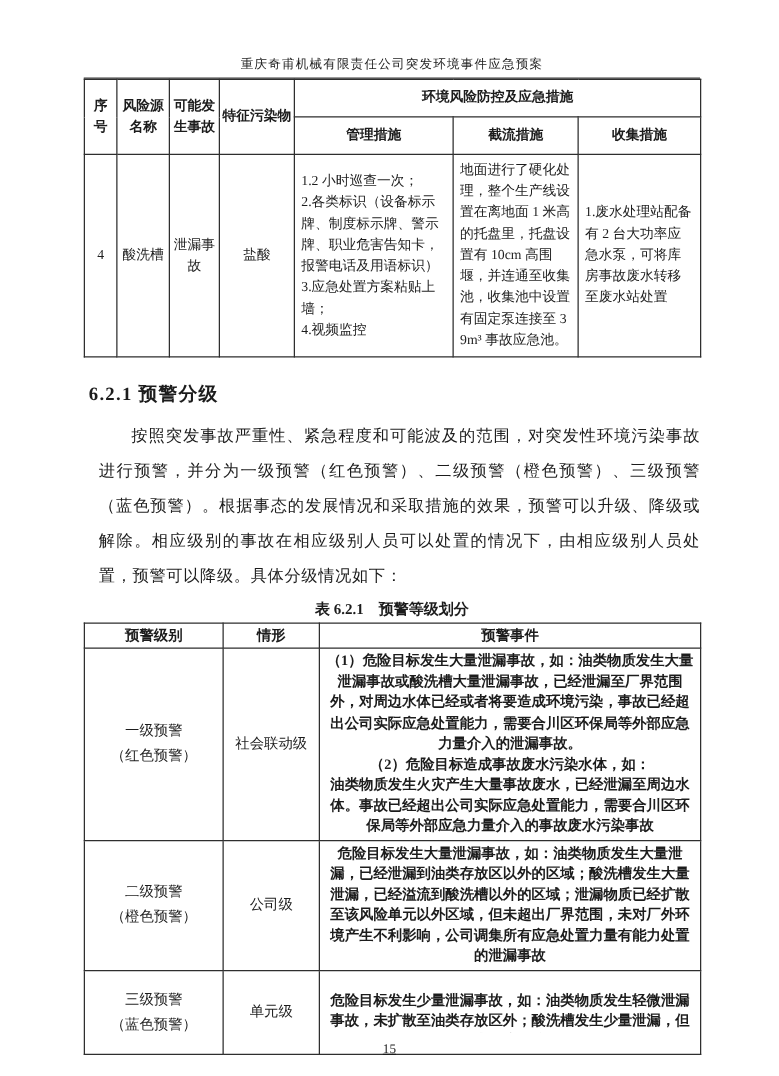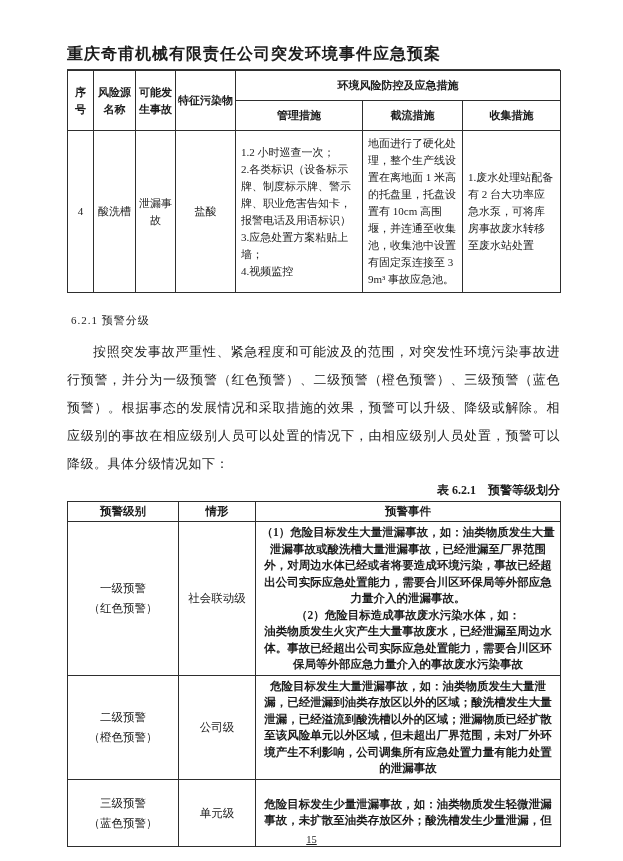--- a/index.html
+++ b/index.html
@@ -5,46 +5,46 @@
   html,body{margin:0;padding:0;background:#e8e8e8;}
   .page{
     width:623px;height:861px;background:#ffffff;position:relative;overflow:hidden;
     font-family:"Liberation Serif","DejaVu Serif",serif;color:#1c1c1c;margin:0 auto;
     box-sizing:border-box;
   }
   .content{position:absolute;left:67px;top:44px;width:493px;}
 
   
   .doc-header{
-    font-size:16px;font-weight:bold;letter-spacing:1px;
+    text-align:center;font-size:10px;font-weight:normal;letter-spacing:1px;
     padding-bottom:4px;border-bottom:1px solid #3a3a3a;
   }
 
   
   table{border-collapse:collapse;table-layout:fixed;width:493px;}
   th,td{border:1px solid #2e2e2e;box-sizing:border-box;word-break:break-all;}
 
   
   .risk-table{margin-top:0;font-size:11px;}
   .risk-table th{font-weight:bold;text-align:center;padding:2px 2px;line-height:17px;}
   .risk-table th.group{height:30px;}
   .risk-table th.sub{height:30px;}
   .risk-table td{padding:3px 3px;line-height:17px;vertical-align:middle;text-align:center;}
   .risk-table td.measure{text-align:left;padding:4px 5px;white-space:pre-line;}
 
   
   .h2{font-size:16px;font-weight:normal;margin:34px 0 0 4px;letter-spacing:1px;}
-  .h3{font-size:11px;font-weight:normal;margin:20px 0 0 4px;letter-spacing:1px;}
+  .h3{font-size:15px;font-weight:bold;margin:20px 0 0 4px;letter-spacing:1px;}
   .para{
     font-size:13px;line-height:28px;text-align:justify;text-indent:2em;
-    margin:10px 0 0 0;letter-spacing:0.5px;
+    margin:10px 0 0 12px;letter-spacing:0.5px;
   }
 
   
-  .tbl-caption{text-align:right;font-size:12px;font-weight:bold;margin:4px 0 2px 0;}
+  .tbl-caption{text-align:center;font-size:12px;font-weight:bold;margin:4px 0 2px 0;}
   .warn-table{font-size:11.5px;}
   .warn-table th{font-weight:bold;text-align:center;height:20px;padding:1px 2px;}
   .warn-table td{padding:2px 4px;line-height:16.5px;vertical-align:middle;}
   .warn-table td.center{text-align:center;white-space:pre-line;line-height:20px;}
   .warn-table td.event{text-align:center;white-space:pre-line;font-weight:bold;}
   .warn-table tr.cut td{height:33px;padding-top:0;padding-bottom:0;}
   .clip{max-height:33px;overflow:hidden;line-height:16px;}
 
   .page-number{
     position:absolute;left:0;right:0;bottom:16px;text-align:center;

